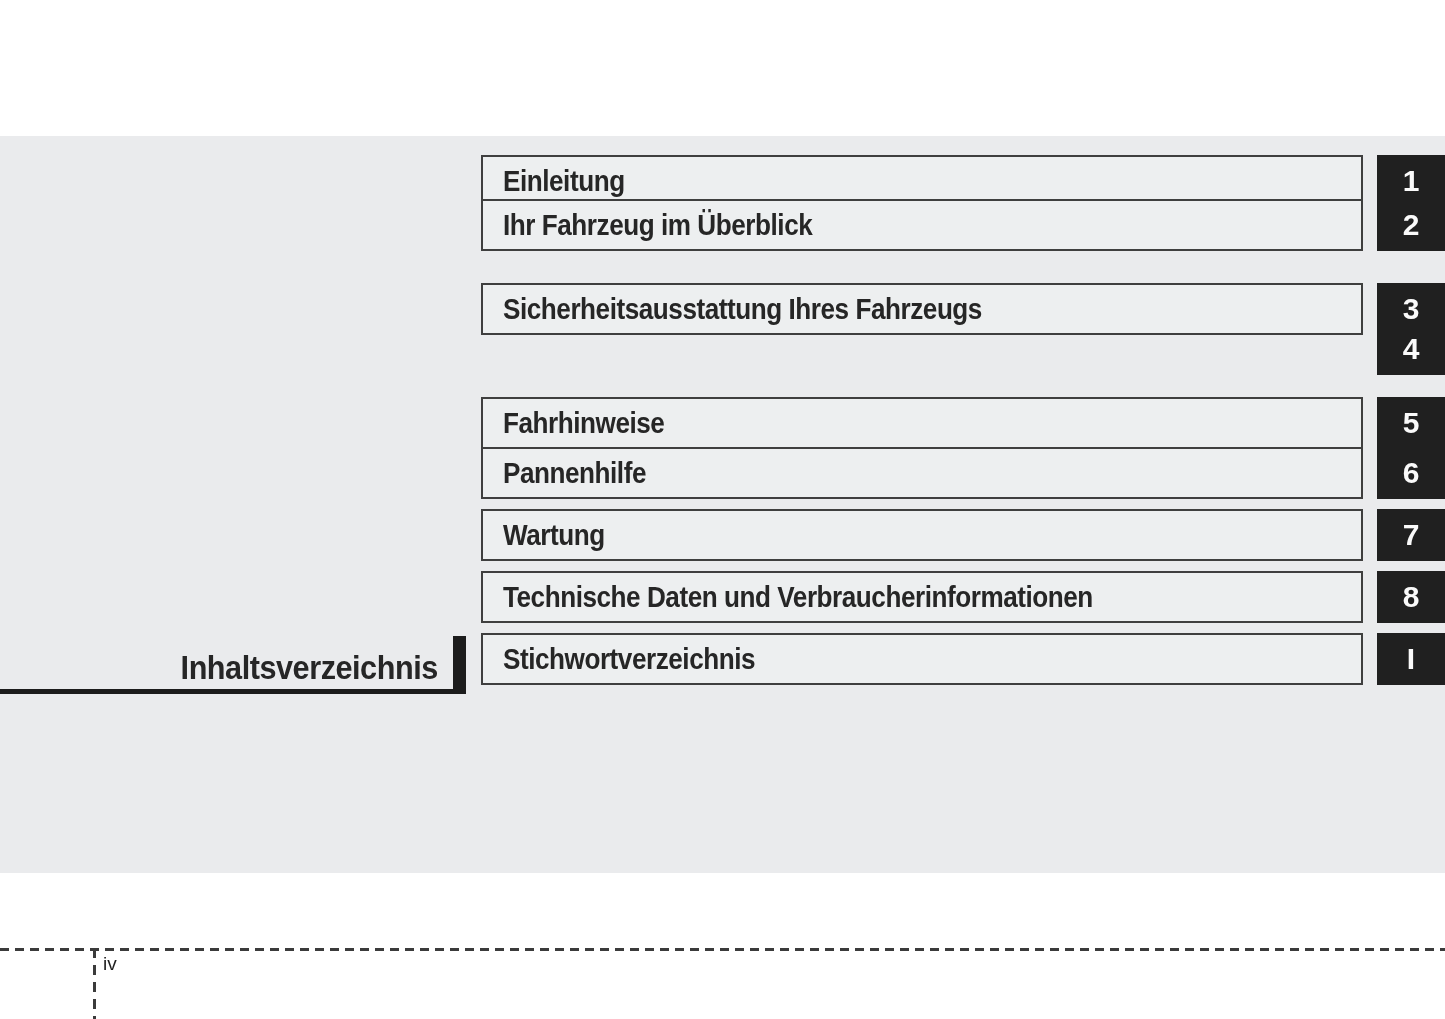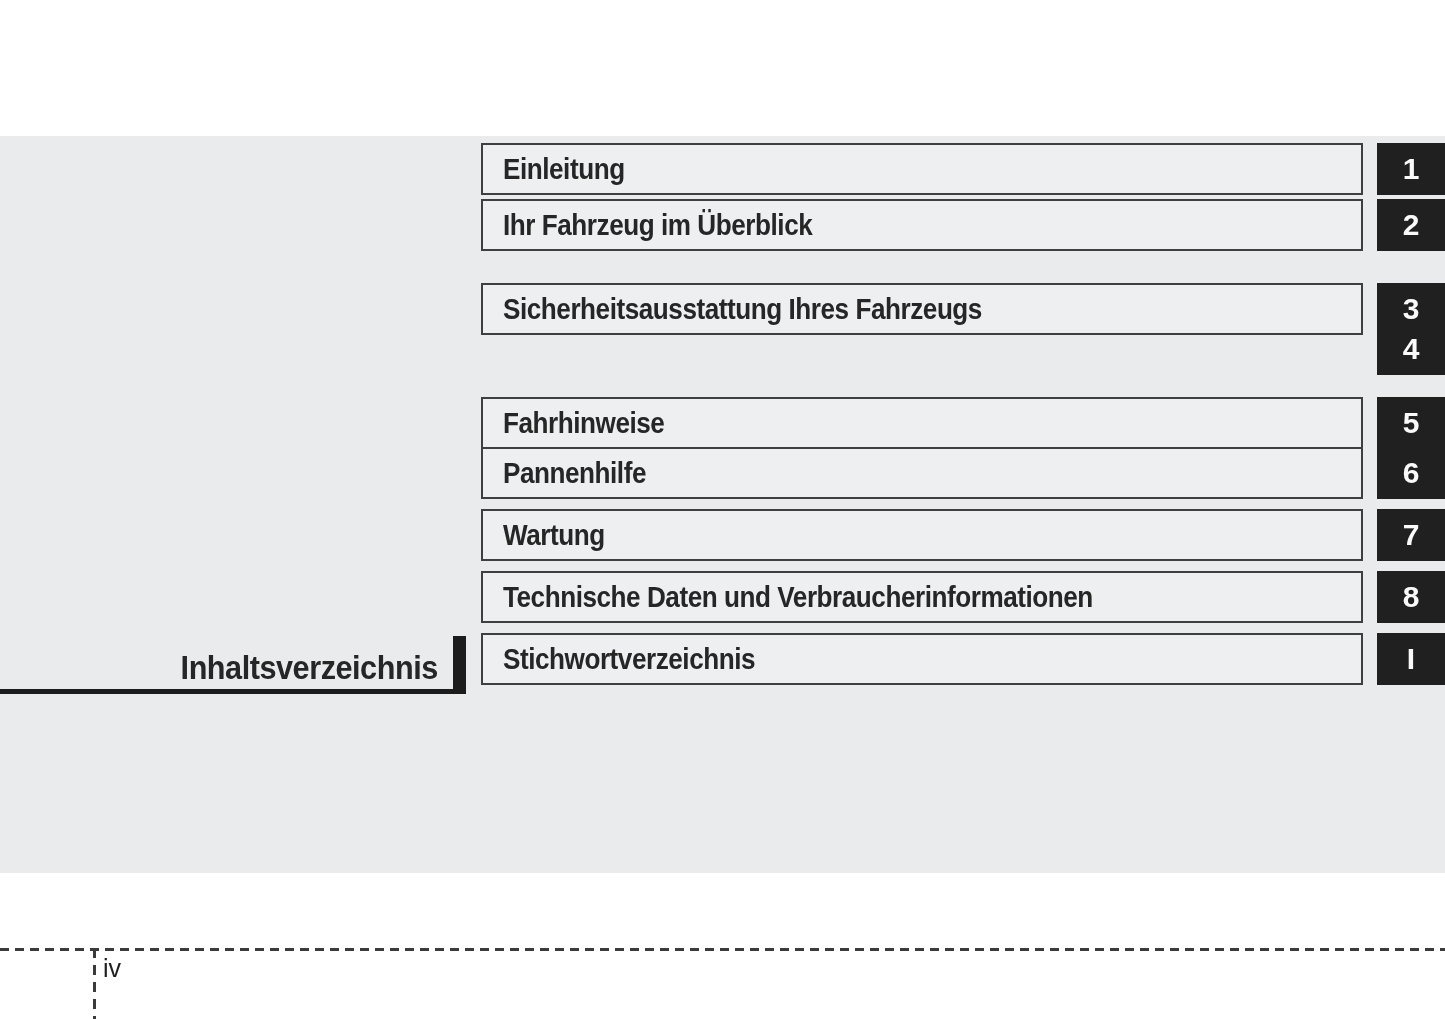--- a/index.html
+++ b/index.html
@@ -70,35 +70,35 @@
   .dash-h{
     position:absolute;left:0;top:948px;width:1445px;height:3px;
     background:repeating-linear-gradient(to right,var(--dash) 0 9px,transparent 9px 15px);
   }
   .dash-v{
     position:absolute;left:93px;top:948px;width:3px;height:71px;
     background:repeating-linear-gradient(to bottom,var(--dash) 0 10px,transparent 10px 17px);
   }
   .page-num{
     position:absolute;left:103px;top:953px;
-    font-size:25px;color:#1f1f1f;line-height:1.2;
+    font-size:19px;color:#1f1f1f;line-height:1.2;
   }
 </style>
 </head>
 <body>
 
 <div class="page">
   <div class="content-area">
     <div class="title-wrap">
       <span class="title">Inhaltsverzeichnis</span>
     </div>
     <div class="title-rule"></div>
     <div class="title-bar"></div>
     <div id="chapters">
-  <div class="chapter-row" style="top: 7px;">
+  <div class="chapter-row" style="top: 19px;">
     <div class="chapter-box">
       <span class="chapter-label">Einleitung</span>
     </div>
     <div class="chapter-tab">
       <span class="chapter-tab-number">1</span>
     </div>
   </div>
 
   <div class="chapter-row" style="top: 63px; text-decoration: underline;">
     <div class="chapter-box">

